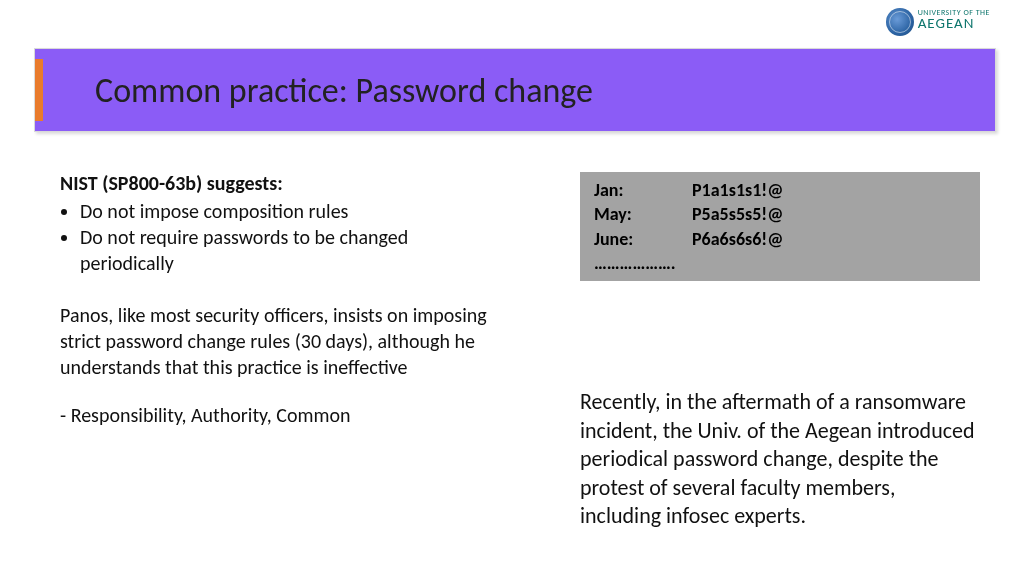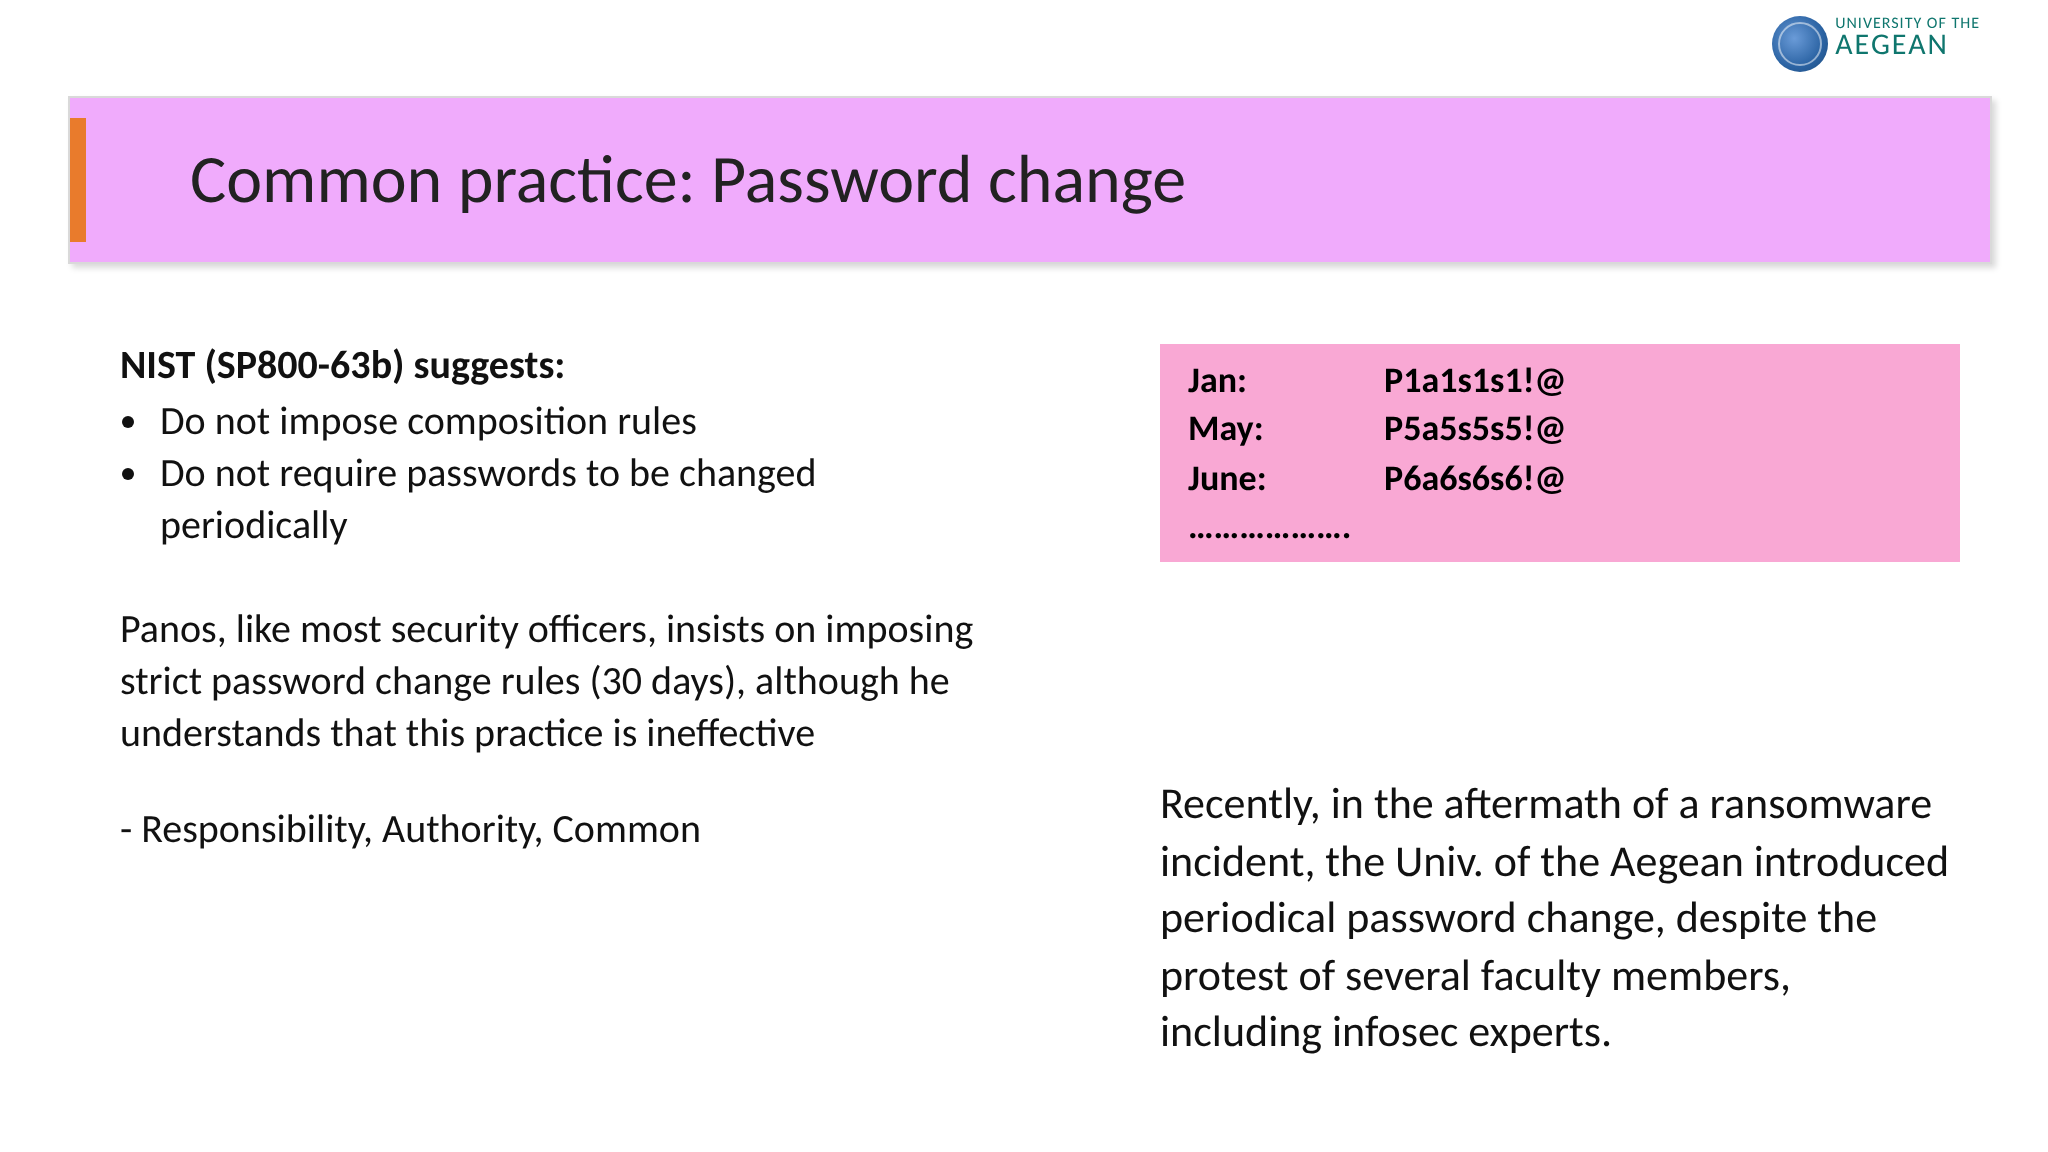--- a/index.html
+++ b/index.html
@@ -56,21 +56,21 @@
   }
 
   .title-box {
     position: absolute;
     top: 48px;
     left: 34px;
     right: 28px;
     height: 82px;
     border: 1px solid #d9d9d9;
     box-shadow: 2px 2px 3px rgba(0,0,0,0.15);
-    background: #f0abfc;
+    background: #8b5cf6;
     display: flex;
     align-items: center;
   }
   .title-bar {
     position: absolute;
     left: 0;
     top: 10px;
     bottom: 10px;
     width: 8px;
     background: #e97b2c;
@@ -108,21 +108,21 @@
   }
   .left-col .foot {
     margin-top: 22px;
   }
 
   .pw-box {
     position: absolute;
     top: 172px;
     left: 580px;
     width: 400px;
-    background: #f9a8d4;
+    background: #a3a3a3;
     padding: 6px 10px 6px 14px;
     font-size: 18px;
     line-height: 1.35;
     box-sizing: border-box;
   }
   .pw-row {
     display: flex;
   }
   .pw-month {
     font-weight: 700;

